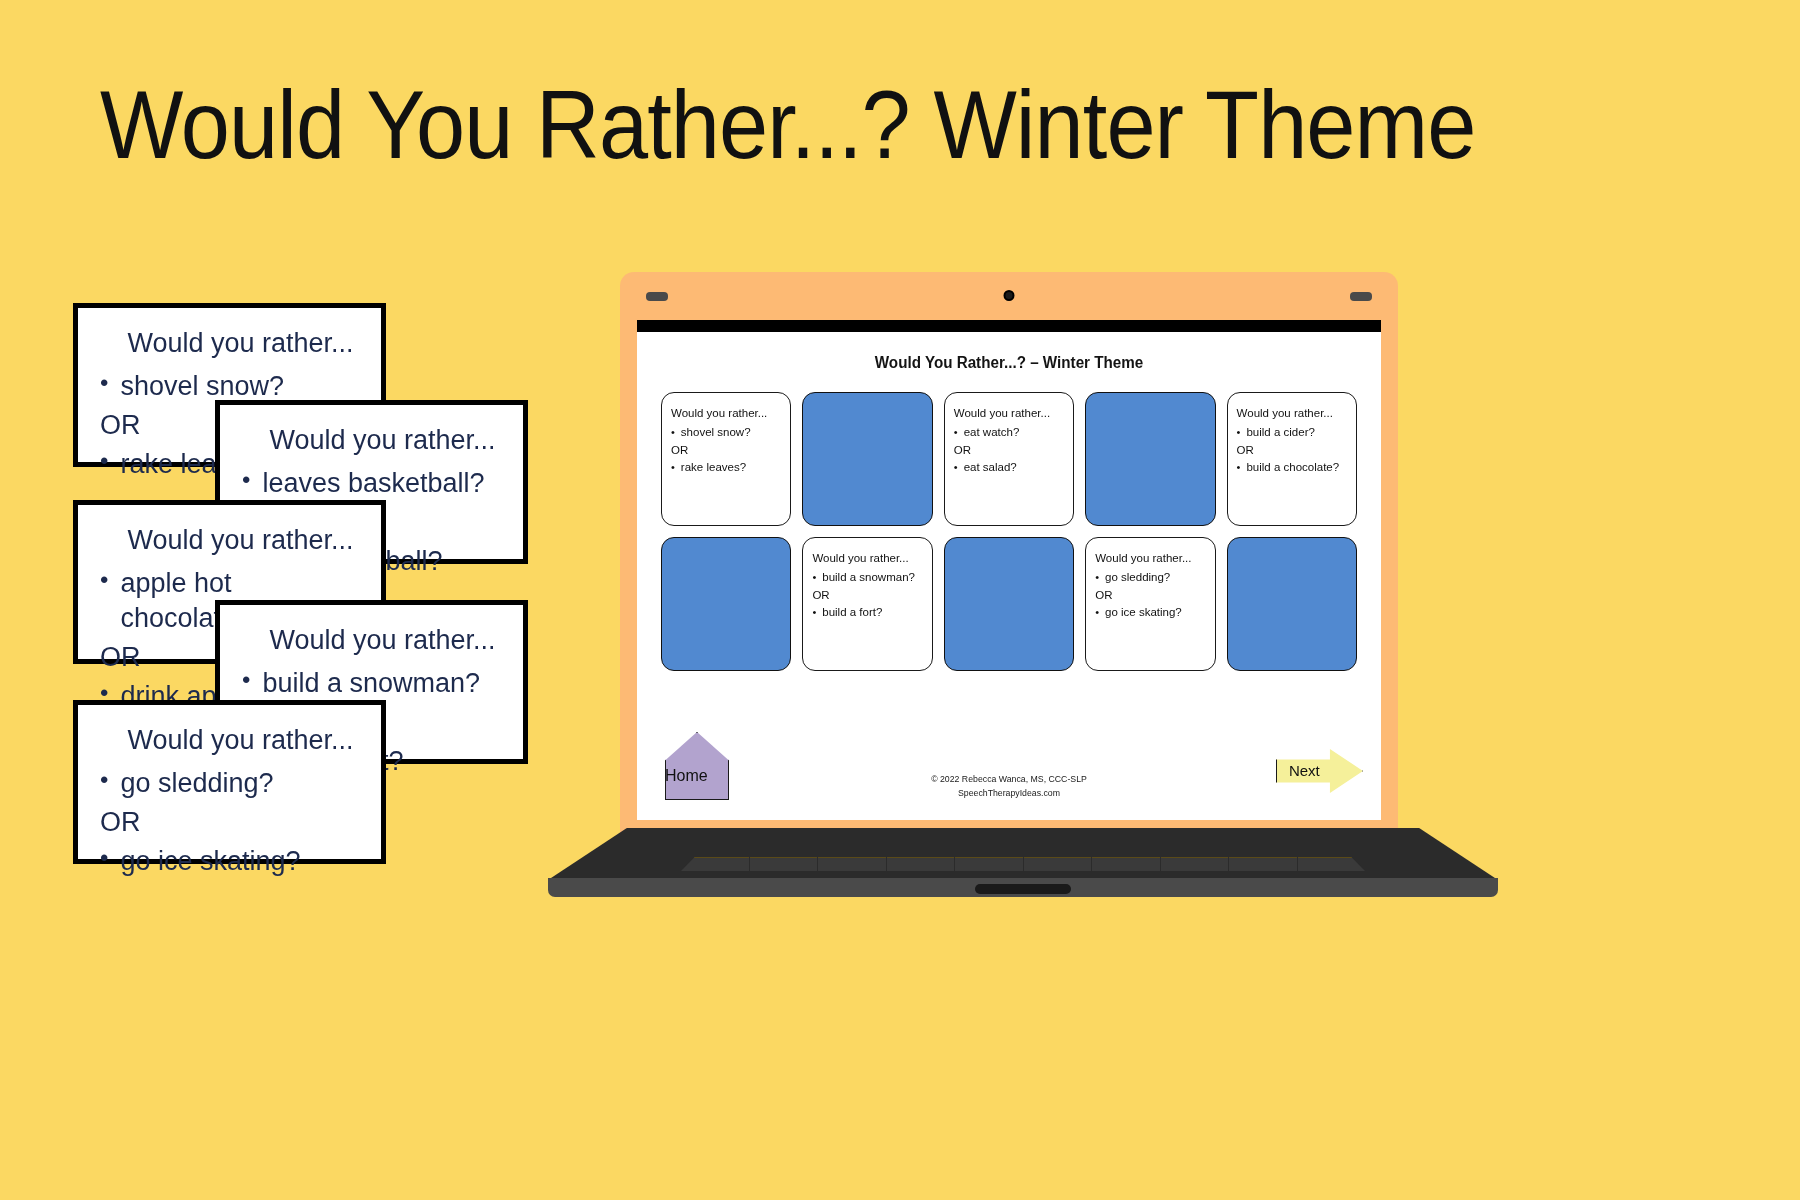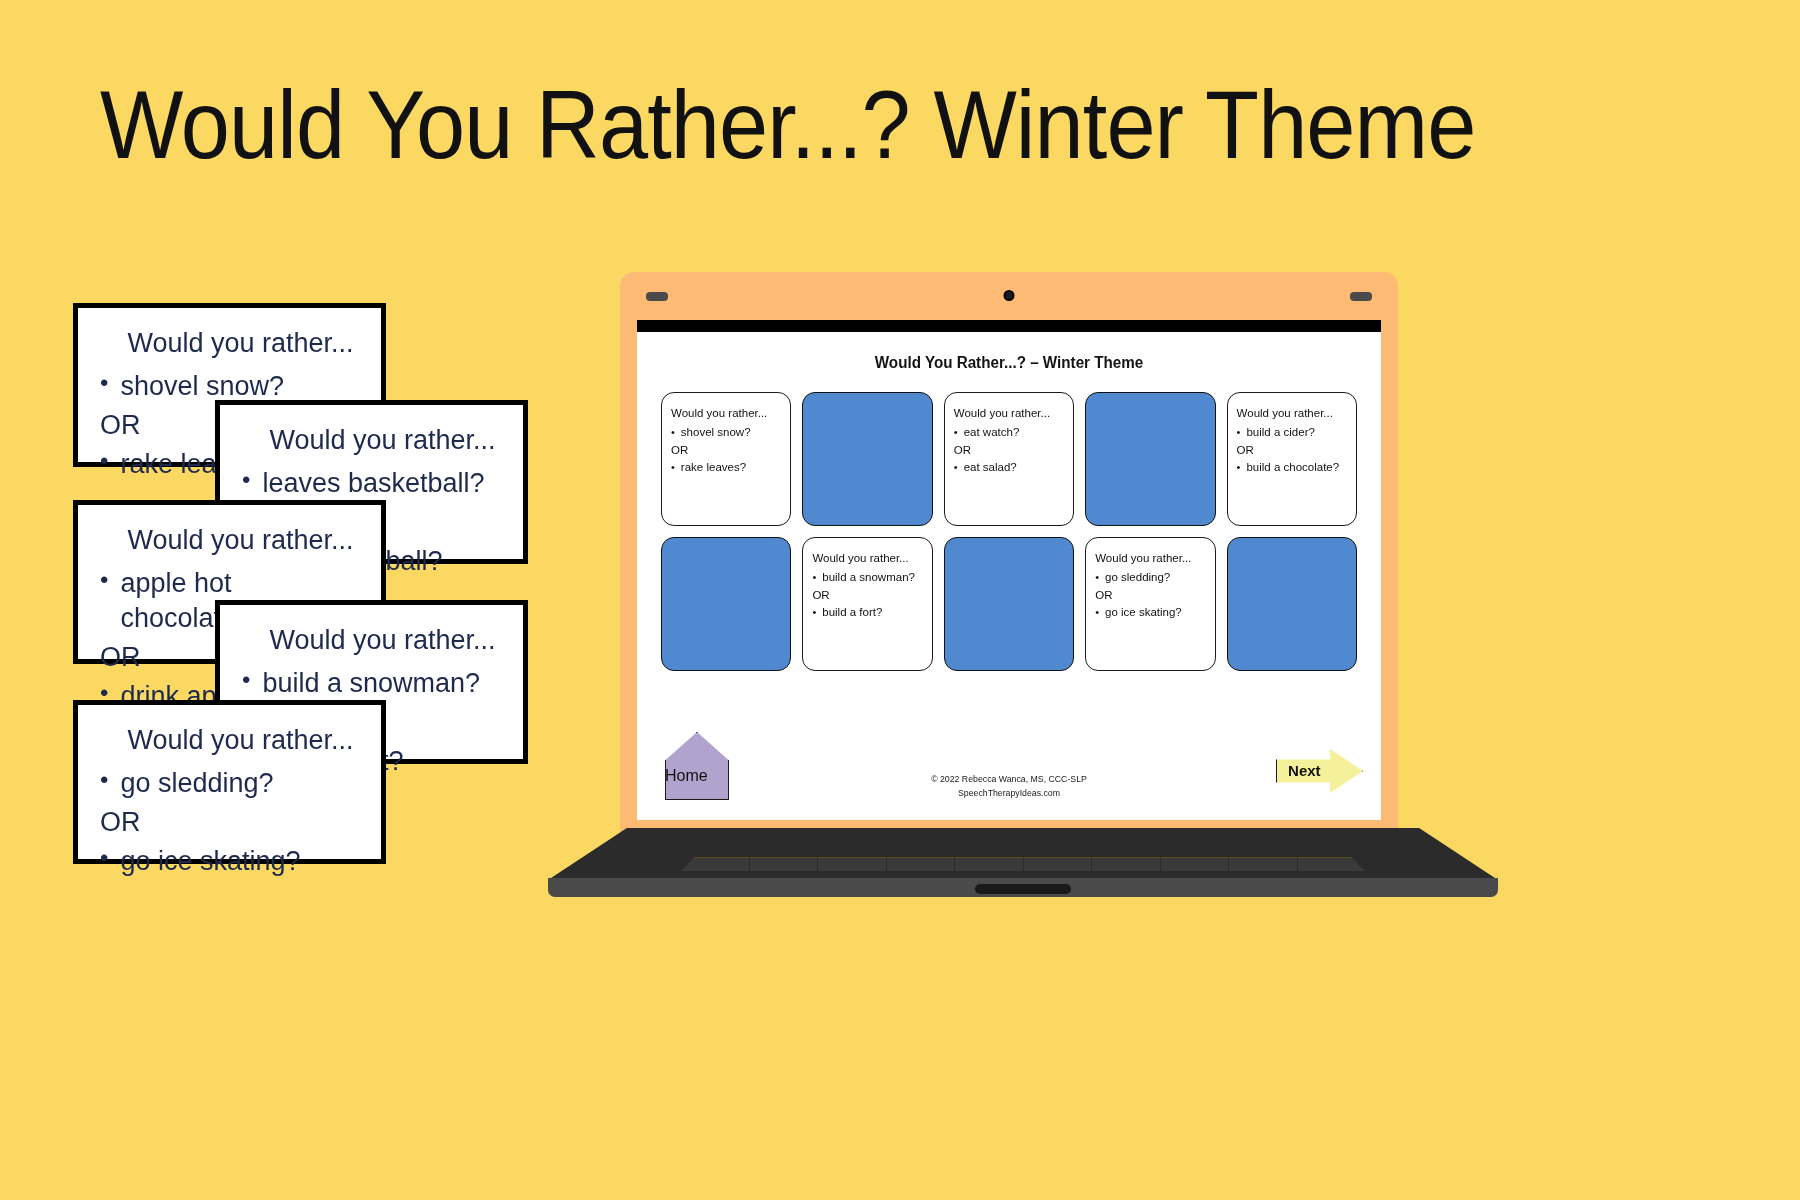--- a/index.html
+++ b/index.html
@@ -152,21 +152,21 @@
   }
   .next-btn{position:absolute;right:20px;bottom:28px;width:85px;height:44px;}
   .next-shape{
     width:100%;height:100%;
     background:#f5f09a;
     border:1.4px solid #1a1a1a;
     clip-path:polygon(0% 25%, 62% 25%, 62% 2%, 100% 50%, 62% 98%, 62% 75%, 0% 75%);
   }
   .next-label{
     position:absolute;left:2px;top:50%;transform:translateY(-50%);
-    width:62%;text-align:center;font-size:15px;color:#111;font-weight:bold;
+    width:62%;text-align:center;font-size:15px;color:#111;
   }
 </style>
 </head>
 <body>
 
 <div class="page-title">Would You Rather...?  Winter Theme</div>
 
 <div class="stack">
 
   <div class="paper p1">

